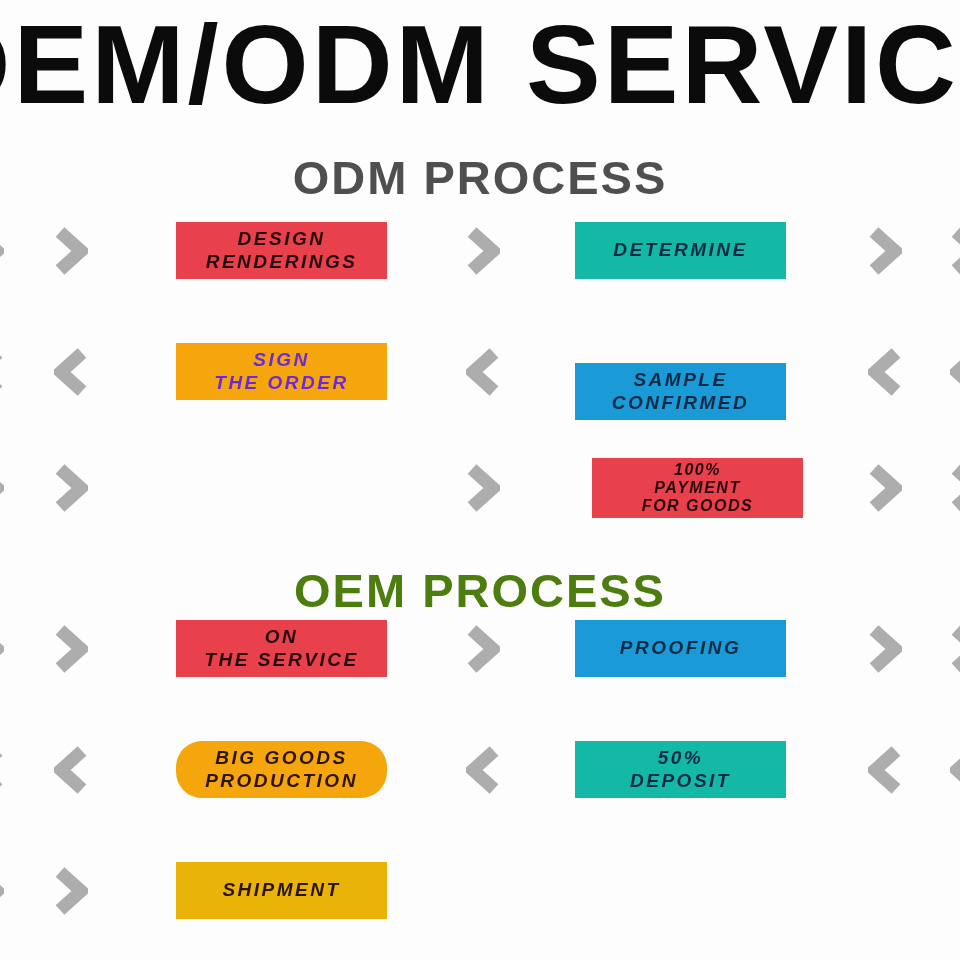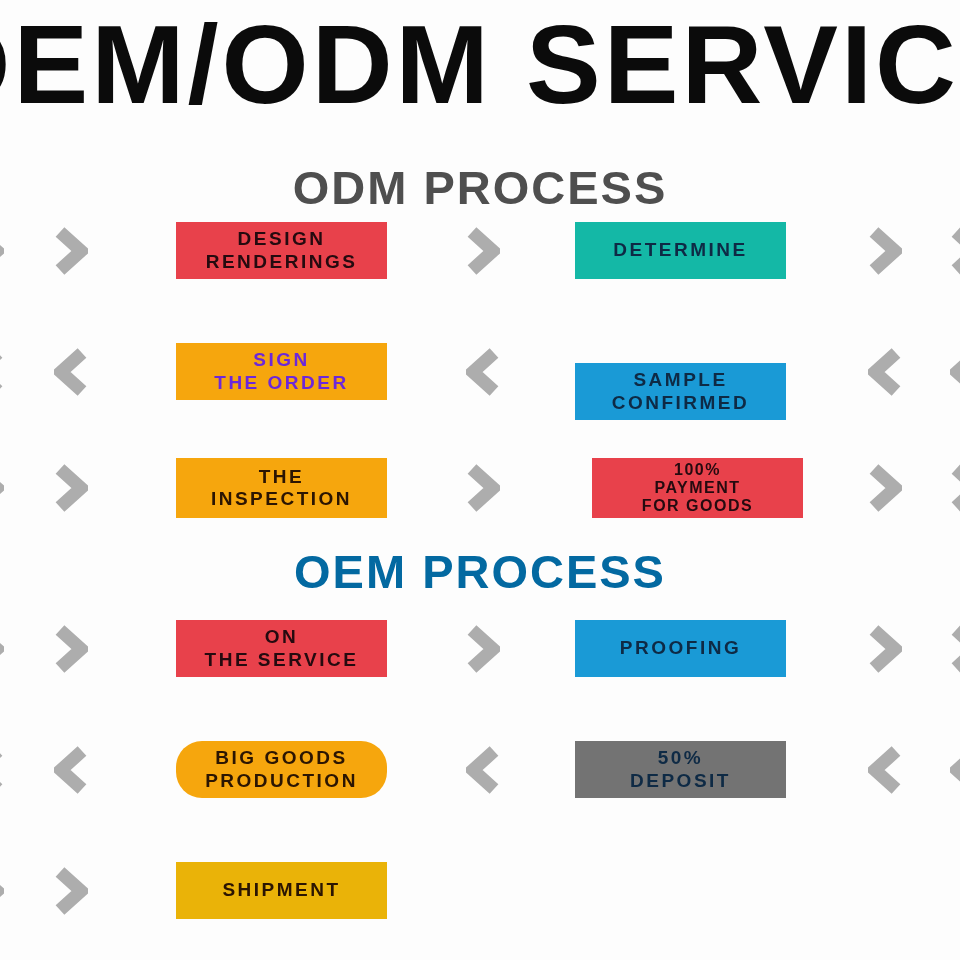--- a/index.html
+++ b/index.html
@@ -10,21 +10,21 @@
     position:absolute;top:6px;left:50%;transform:translateX(-50%);
     margin:0;font-size:112px;font-weight:bold;white-space:nowrap;
     letter-spacing:3px;line-height:1.05;
   }
 
   .heading{
     position:absolute;left:0;width:100%;text-align:center;
     font-size:47px;font-weight:bold;letter-spacing:2px;line-height:1;
   }
 
-  .row{position:absolute;left:0;width:880px;height:57px;}
+  .row{position:absolute;left:0;width:880px;height:57px;font-style:italic;}
   .row.tall{height:60px;}
 
   .box{
     position:absolute;top:0;height:100%;width:211px;
     display:flex;align-items:center;justify-content:center;
     text-align:center;font-weight:bold;font-size:19px;
     letter-spacing:2.5px;line-height:1.16;white-space:pre-line;
   }
   .box.small{font-size:16px;letter-spacing:1.5px;line-height:1.12;}
   .b1{left:176px;}
@@ -39,21 +39,21 @@
   .edge-l{left:-30px;}
   .edge-r{left:950px;}
 </style>
 </head>
 <body>
 
 <div class="stage" style="background: rgb(253, 253, 253);">
 
   <h1 class="title" style="color: rgb(11, 11, 11);">OEM/ODM SERVICE</h1>
 
-  <div class="heading" style="top: 164px; color: rgb(79, 79, 79);">ODM PROCESS</div>
+  <div class="heading" style="top: 154px; color: rgb(79, 79, 79);">ODM PROCESS</div>
 
   <div class="row" style="top: 222px; color: rgb(173, 173, 173);">
     <span class="chev edge-l">
         <svg width="34" height="48" viewBox="0 0 34 48">
           <polyline points="6,5 27,24 6,43" fill="none" stroke="currentColor" stroke-width="13"></polyline>
         </svg>
       </span>
     <span class="chev c1">
         <svg width="34" height="48" viewBox="0 0 34 48">
           <polyline points="6,5 27,24 6,43" fill="none" stroke="currentColor" stroke-width="13"></polyline>
@@ -123,24 +123,20 @@
     <span class="chev edge-l">
         <svg width="34" height="48" viewBox="0 0 34 48">
           <polyline points="6,5 27,24 6,43" fill="none" stroke="currentColor" stroke-width="13"></polyline>
         </svg>
       </span>
     <span class="chev c1">
         <svg width="34" height="48" viewBox="0 0 34 48">
           <polyline points="6,5 27,24 6,43" fill="none" stroke="currentColor" stroke-width="13"></polyline>
         </svg>
       </span>
-    <div class="box b1" style="background: rgb(246, 166, 13); color: rgb(43, 21, 2);">
-      <span>THE
-INSPECTION</span>
-    </div>
     <span class="chev c2">
         <svg width="34" height="48" viewBox="0 0 34 48">
           <polyline points="6,5 27,24 6,43" fill="none" stroke="currentColor" stroke-width="13"></polyline>
         </svg>
       </span>
     <div class="box b2 small" style="background: rgb(232, 65, 75); color: rgb(37, 10, 15); margin-left: 17px;">
       <span>100%
 PAYMENT
 FOR GOODS</span>
     </div>
@@ -149,21 +145,21 @@
           <polyline points="6,5 27,24 6,43" fill="none" stroke="currentColor" stroke-width="13"></polyline>
         </svg>
       </span>
     <span class="chev edge-r">
         <svg width="34" height="48" viewBox="0 0 34 48">
           <polyline points="6,5 27,24 6,43" fill="none" stroke="currentColor" stroke-width="13"></polyline>
         </svg>
       </span>
   </div>
 
-  <div class="heading" style="top: 548px; color: #0369a1;">OEM PROCESS</div>
+  <div class="heading" style="top: 567px; color: #4d7c0f;">OEM PROCESS</div>
 
   <div class="row" style="top: 620px; color: rgb(173, 173, 173);">
     <span class="chev edge-l">
         <svg width="34" height="48" viewBox="0 0 34 48">
           <polyline points="6,5 27,24 6,43" fill="none" stroke="currentColor" stroke-width="13"></polyline>
         </svg>
       </span>
     <span class="chev c1">
         <svg width="34" height="48" viewBox="0 0 34 48">
           <polyline points="6,5 27,24 6,43" fill="none" stroke="currentColor" stroke-width="13"></polyline>
@@ -206,21 +202,21 @@
       </span>
     <div class="box b1" style="background: rgb(246, 166, 13); color: rgb(43, 21, 2); border-radius: 26px;">
       <span>BIG GOODS
 PRODUCTION</span>
     </div>
     <span class="chev mirror c2">
         <svg width="34" height="48" viewBox="0 0 34 48">
           <polyline points="6,5 27,24 6,43" fill="none" stroke="currentColor" stroke-width="13"></polyline>
         </svg>
       </span>
-    <div class="box b2" style="background: #737373; color: rgb(14, 42, 69);">
+    <div class="box b2" style="background: #14b8a6; color: rgb(14, 42, 69);">
       <span>50%
 DEPOSIT</span>
     </div>
     <span class="chev mirror c3">
         <svg width="34" height="48" viewBox="0 0 34 48">
           <polyline points="6,5 27,24 6,43" fill="none" stroke="currentColor" stroke-width="13"></polyline>
         </svg>
       </span>
     <span class="chev mirror edge-r">
         <svg width="34" height="48" viewBox="0 0 34 48">

